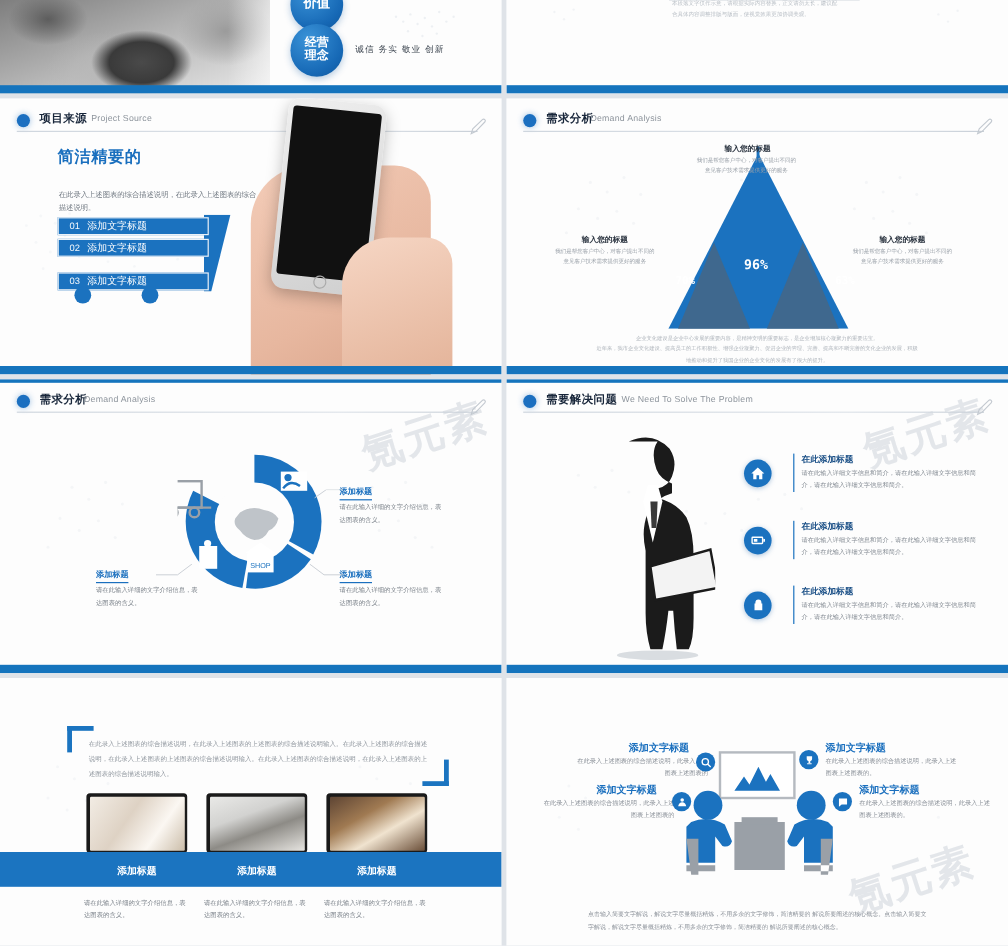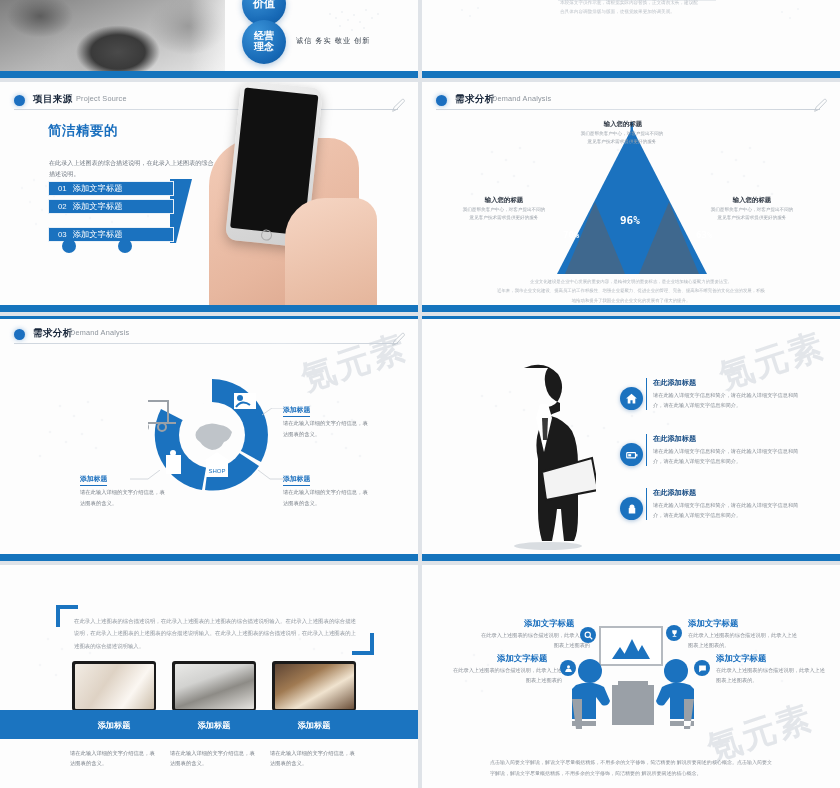--- a/index.html
+++ b/index.html
@@ -73,21 +73,21 @@
   .mt { position:absolute; }
   .mt .lbl { position:absolute; font-size:6.4px; font-weight:bold; color:#2b3440; text-align:center; width:92px; }
   .mt .sub { position:absolute; font-size:4.6px; color:#9aa1a9; text-align:center; width:104px; line-height:1.85; }
   .pct { position:absolute; color:#fff; font-weight:bold; font-family:"DejaVu Sans Mono",monospace; }
 
   
   .cal { position:absolute; font-size:6.8px; font-weight:bold; color:#1a6fbe; border-bottom:1px solid #1a6fbe; padding-bottom:1px;}
   .cbody { position:absolute; font-size:5.3px; color:#7b828a; line-height:2.0; width:86px; }
 
   
-  .s6row { position:absolute; display:flex; gap:3px; align-items:flex-end; }
+  .s6row { position:absolute; display:flex; gap:18px; align-items:center; }
   .s6ic { width:23px; height:23px; border-radius:50%; background:#1b72bf; display:flex;
           align-items:center; justify-content:center; flex:0 0 auto; box-shadow:0 1px 4px rgba(20,90,160,.35);}
   .s6tx { border-left:1.5px solid #1b72bf; padding-left:6px; }
   .s6tx .t { font-size:7.2px; font-weight:bold; color:#1a4f86; }
   .s6tx .b { font-size:5.2px; color:#858c94; line-height:1.95; margin-top:2px; width:152px;}
 
   
   .lap { position:absolute; width:84px; }
   .lap .sc { width:84px; height:50px; background:#1a1a1a; border-radius:3px; padding:2.5px; }
   .lap .im { width:100%; height:100%; border-radius:1px; }
@@ -420,20 +420,29 @@
         <circle cx="182" cy="112" r="1.3"></circle>
             <circle cx="196" cy="126" r="1.3"></circle>
             <circle cx="210" cy="100" r="1.3"></circle>
         <circle cx="232" cy="96" r="1.3"></circle>
             <circle cx="246" cy="108" r="1.3"></circle>
             <circle cx="260" cy="90" r="1.3"></circle>
       </g>
         </svg>
     </div>
 
+    <div class="shead">
+      <div class="dot"></div>
+      <div class="cn">需要解决问题</div>
+      <div class="en" style="left:82px;">We Need To Solve The Problem</div>
+      <div class="rule"></div>
+      <svg class="pen" viewBox="0 0 24 24">
+        <path d="M4 20l2-6L18 2.5c.8-.8 2.2-.8 3 0s.8 2.2 0 3L9.5 17.5 4 20z" fill="none" stroke="#c3c9d0" stroke-width="1.4"></path>
+      </svg>
+    </div>
 
     <svg style="position:absolute; left:64px; top:44px; width:110px; height:190px;" viewBox="0 0 110 190">
       <path d="M38 8 q20 -9 34 6 q7 11 2 23 q-3 8 -12 10 l0 8 q16 4 24 16 q6 12 6 34
                l0 50 q0 18 -4 26 l-10 0 q-2 -16 -3 -32 l-4 0 q-2 18 -5 32 l-10 0
                q-4 -14 -4 -30 l0 -52 q-4 -18 2 -32 q6 -12 20 -16 l0 -8 q-10 -4 -13 -12
                q-5 -14 1 -23 z" fill="#1b1b1b"></path>
       <path d="M54 44 l8 0 l4 14 l-8 34 l-8 -34 z" fill="#fff"></path>
       <path d="M56 58 l6 0 l-1 22 l-4 0 z" fill="#3a3a3a"></path>
       <path d="M56 112 l50 -14 l6 32 l-52 10 z" fill="#f3f3f3" stroke="#1b1b1b" stroke-width="2"></path>
       <ellipse cx="62" cy="186" rx="34" ry="4" fill="#d9dde1"></ellipse>

